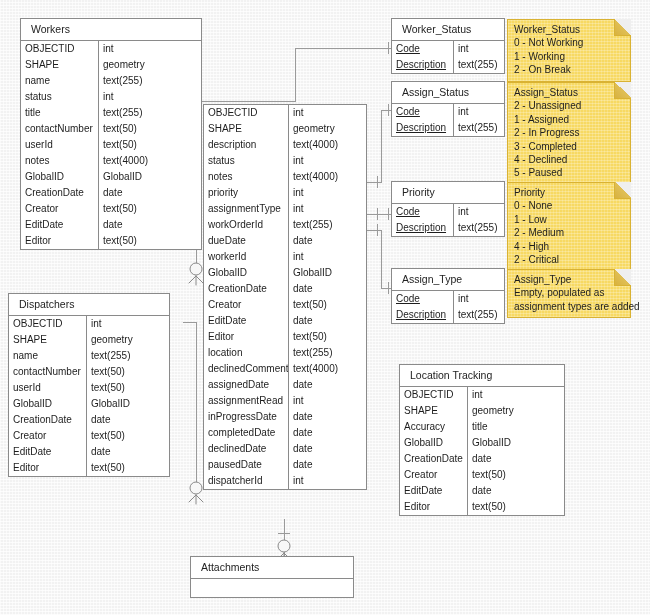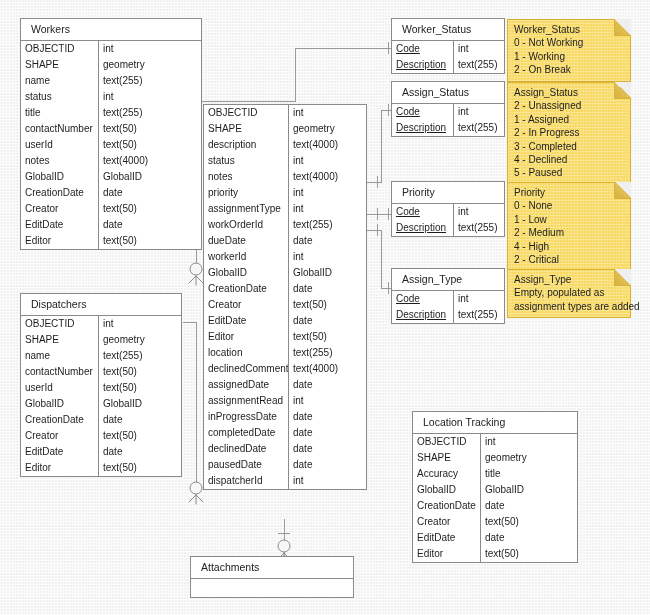--- a/index.html
+++ b/index.html
@@ -204,21 +204,21 @@
           <span class="fname">EditDate</span>
           <span class="ftype">date</span>
         </div>
       <div class="row">
           <span class="fname">Editor</span>
           <span class="ftype">text(50)</span>
         </div>
     </div>
   </div>
 
-  <div class="table t-dispatchers" style="left:20px; top:293px; width:162px;">
+  <div class="table t-dispatchers" style="left:8px; top:293px; width:162px;">
     <div class="title">Dispatchers</div>
     <div class="rows">
       <div class="row">
           <span class="fname">OBJECTID</span>
           <span class="ftype">int</span>
         </div>
       <div class="row">
           <span class="fname">SHAPE</span>
           <span class="ftype">geometry</span>
         </div>
@@ -407,21 +407,21 @@
           <span class="fname">Code</span>
           <span class="ftype">int</span>
         </div>
       <div class="row">
           <span class="fname">Description</span>
           <span class="ftype">text(255)</span>
         </div>
     </div>
   </div>
 
-  <div class="table t-location" style="left:412px; top:364px; width:166px;margin-top:47px;">
+  <div class="table t-location" style="left:399px; top:364px; width:166px;">
     <div class="title">Location Tracking</div>
     <div class="rows">
       <div class="row">
           <span class="fname">OBJECTID</span>
           <span class="ftype">int</span>
         </div>
       <div class="row">
           <span class="fname">SHAPE</span>
           <span class="ftype">geometry</span>
         </div>

